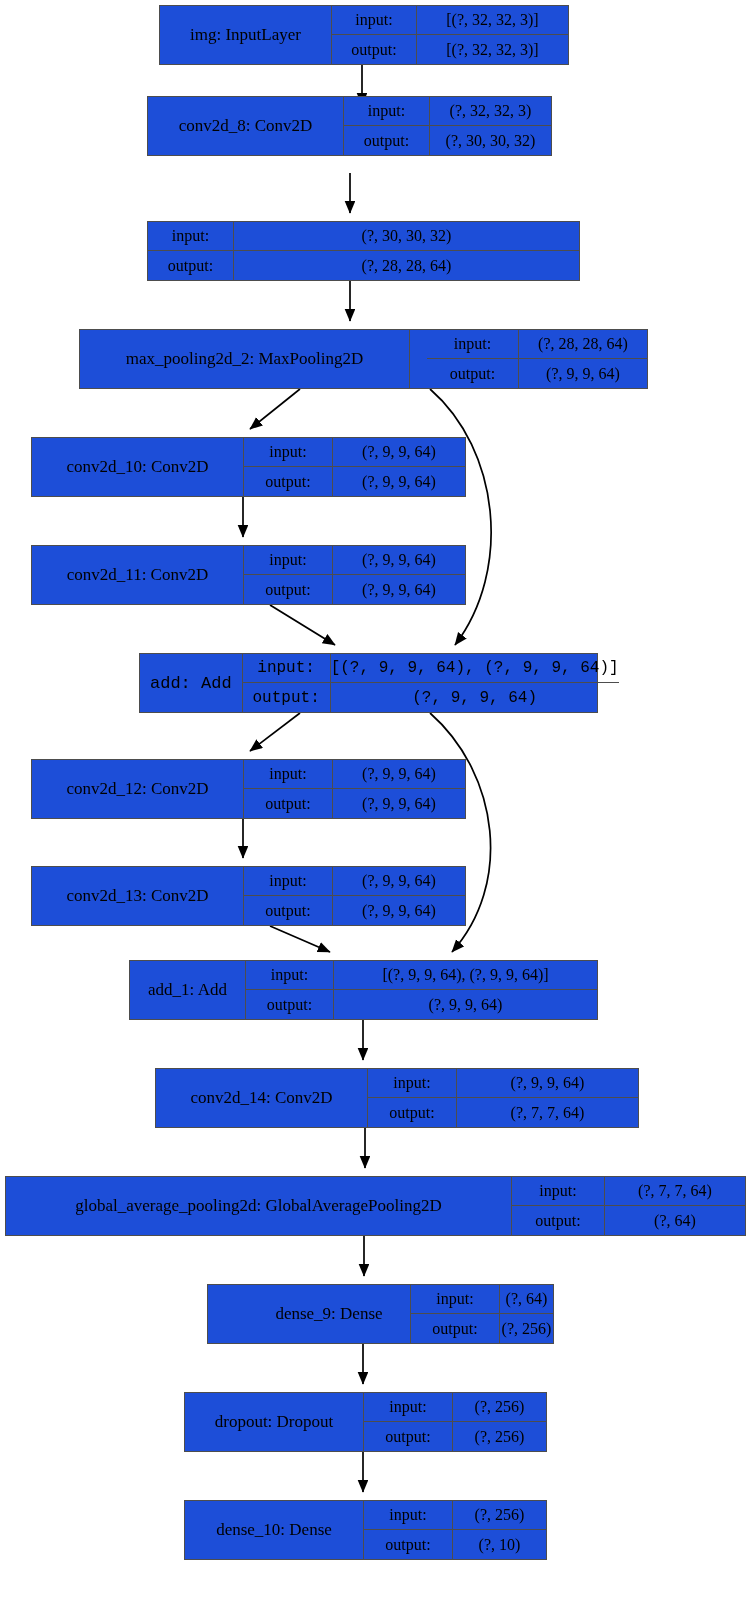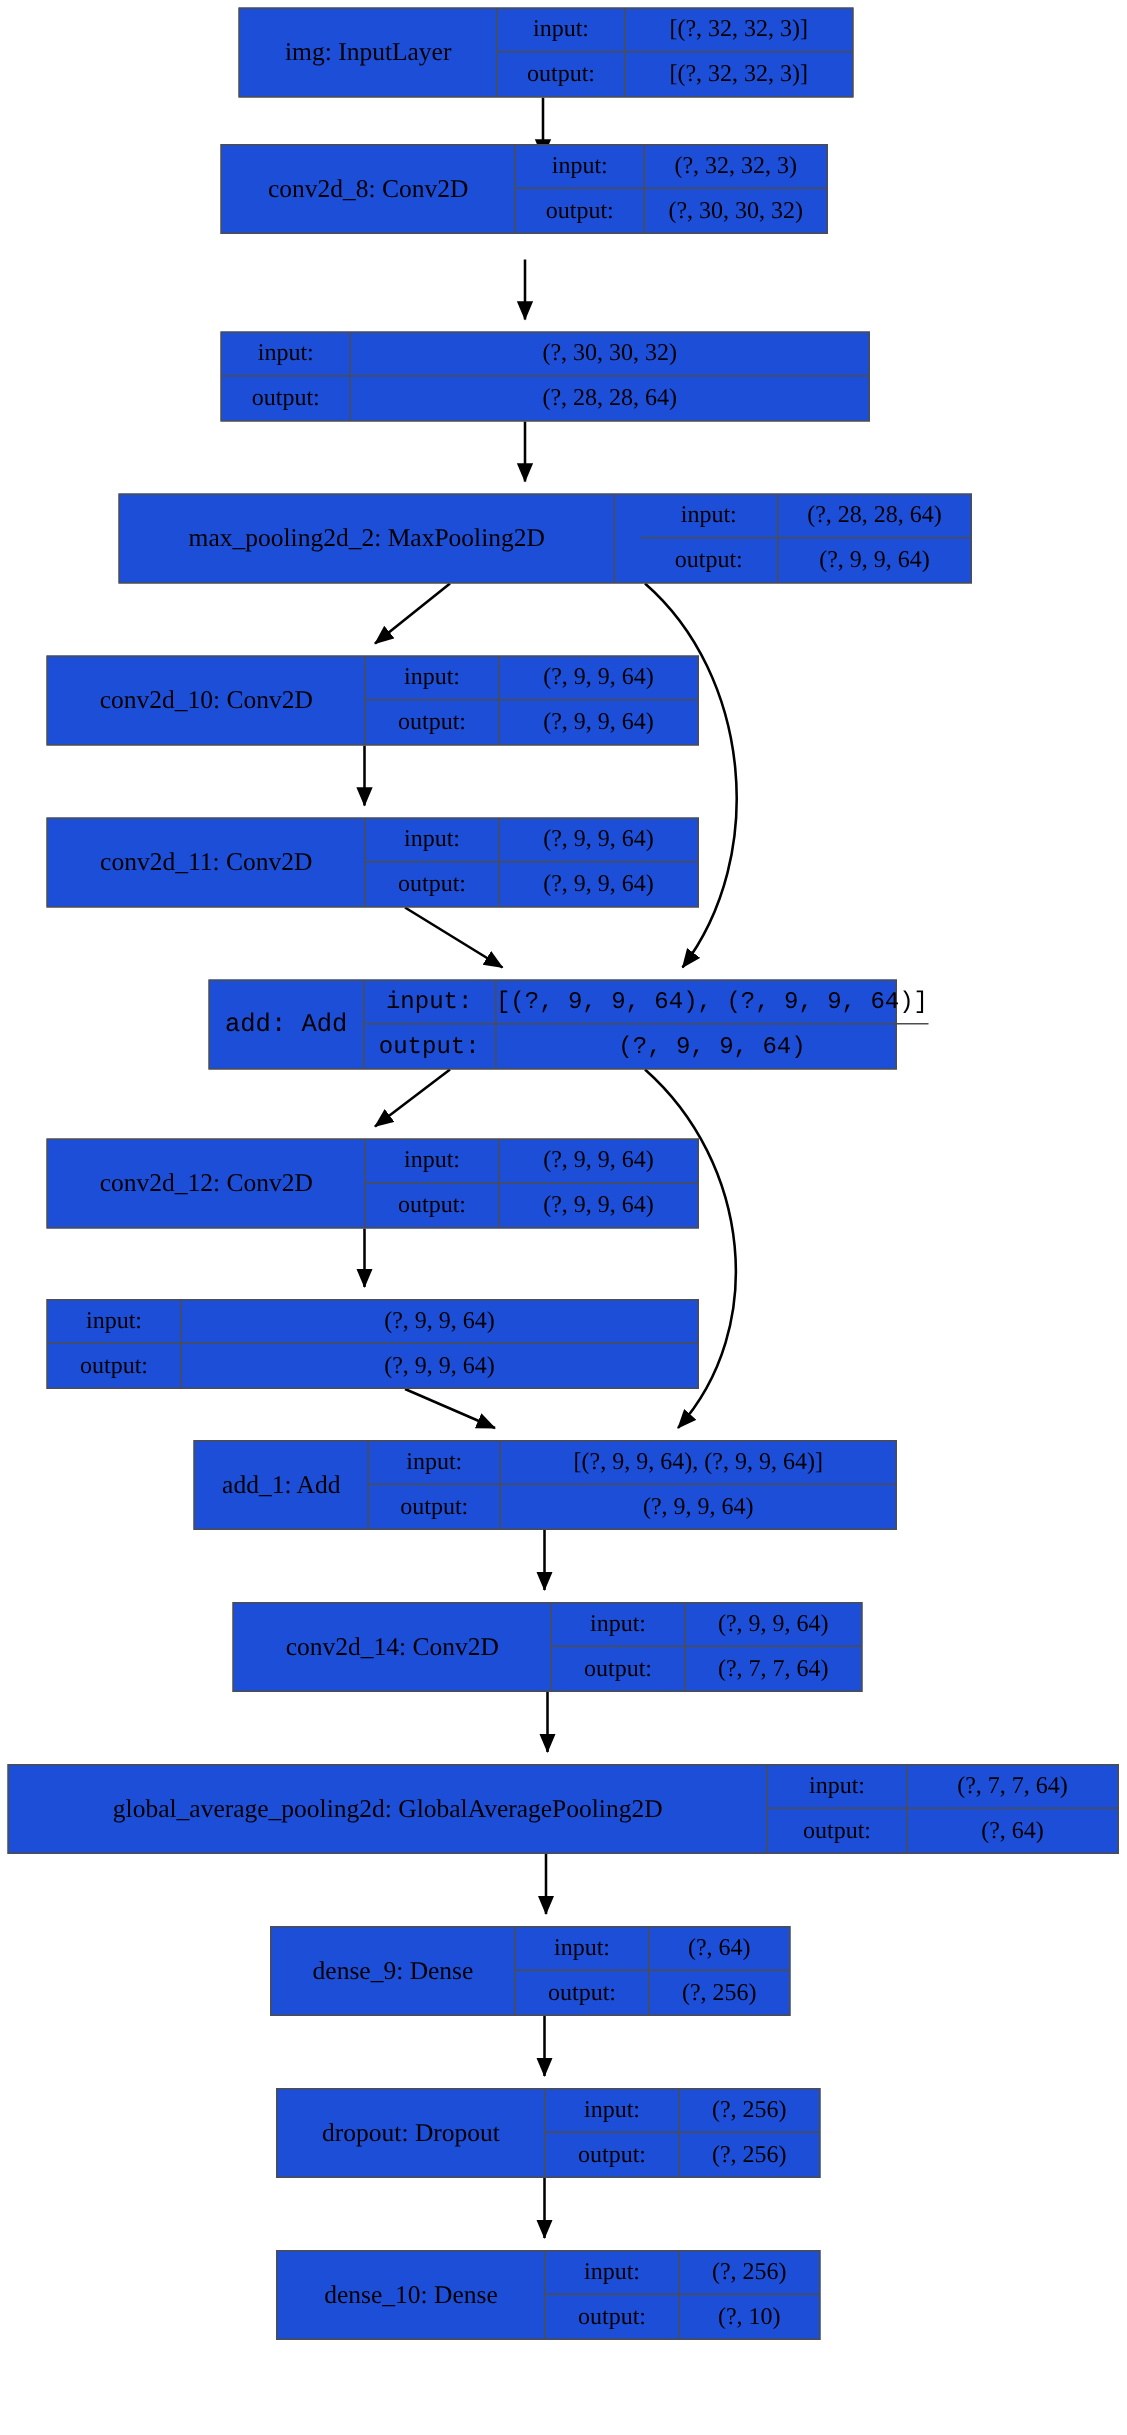--- a/index.html
+++ b/index.html
@@ -225,20 +225,21 @@
             <div class="io-label" style="width: 89px;">input:</div>
             <div class="io-value">(?, 9, 9, 64)</div>
           </div>
           <div class="io-row">
             <div class="io-label" style="width: 89px;">output:</div>
             <div class="io-value">(?, 9, 9, 64)</div>
           </div>
         </div>
       </div>
       <div class="node" style="left: 31px; top: 866px; width: 435px; height: 60px;">
+        <div class="node-name" style="width: 212px;">conv2d_13: Conv2D</div>
         <div class="node-io">
           <div class="io-row top">
             <div class="io-label" style="width: 89px;">input:</div>
             <div class="io-value">(?, 9, 9, 64)</div>
           </div>
           <div class="io-row">
             <div class="io-label" style="width: 89px;">output:</div>
             <div class="io-value">(?, 9, 9, 64)</div>
           </div>
         </div>
@@ -249,21 +250,21 @@
           <div class="io-row top">
             <div class="io-label" style="width: 88px;">input:</div>
             <div class="io-value">[(?, 9, 9, 64), (?, 9, 9, 64)]</div>
           </div>
           <div class="io-row">
             <div class="io-label" style="width: 88px;">output:</div>
             <div class="io-value">(?, 9, 9, 64)</div>
           </div>
         </div>
       </div>
-      <div class="node" style="left: 155px; top: 1068px; width: 420px; height: 60px;">
+      <div class="node" style="left: 155px; top: 1068px; width: 484px; height: 60px;">
         <div class="node-name" style="width: 212px;">conv2d_14: Conv2D</div>
         <div class="node-io">
           <div class="io-row top">
             <div class="io-label" style="width: 89px;">input:</div>
             <div class="io-value">(?, 9, 9, 64)</div>
           </div>
           <div class="io-row">
             <div class="io-label" style="width: 89px;">output:</div>
             <div class="io-value">(?, 7, 7, 64)</div>
           </div>
@@ -275,21 +276,21 @@
           <div class="io-row top">
             <div class="io-label" style="width: 93px;">input:</div>
             <div class="io-value">(?, 7, 7, 64)</div>
           </div>
           <div class="io-row">
             <div class="io-label" style="width: 93px;">output:</div>
             <div class="io-value">(?, 64)</div>
           </div>
         </div>
       </div>
-      <div class="node" style="left: 180px; top: 1284px; width: 347px; height: 60px;">
+      <div class="node" style="left: 207px; top: 1284px; width: 347px; height: 60px; padding-left: 40px;">
         <div class="node-name" style="width: 163px;">dense_9: Dense</div>
         <div class="node-io">
           <div class="io-row top">
             <div class="io-label" style="width: 89px;">input:</div>
             <div class="io-value">(?, 64)</div>
           </div>
           <div class="io-row">
             <div class="io-label" style="width: 89px;">output:</div>
             <div class="io-value">(?, 256)</div>
           </div>

